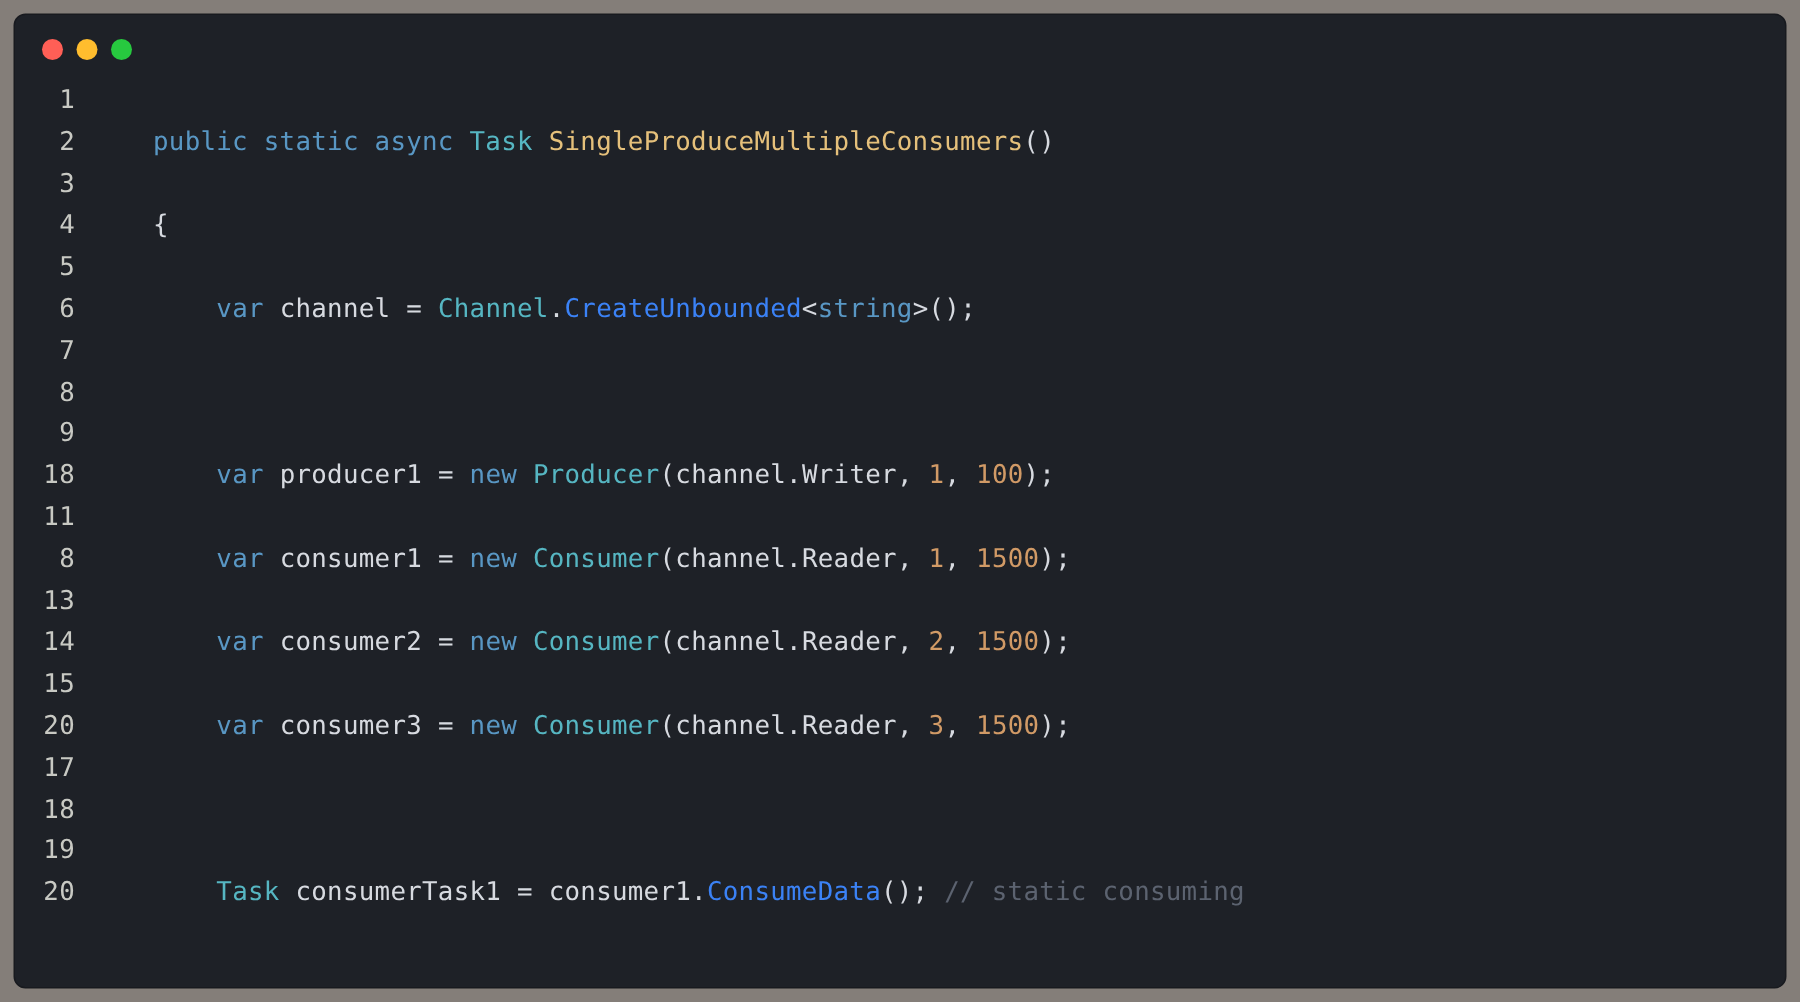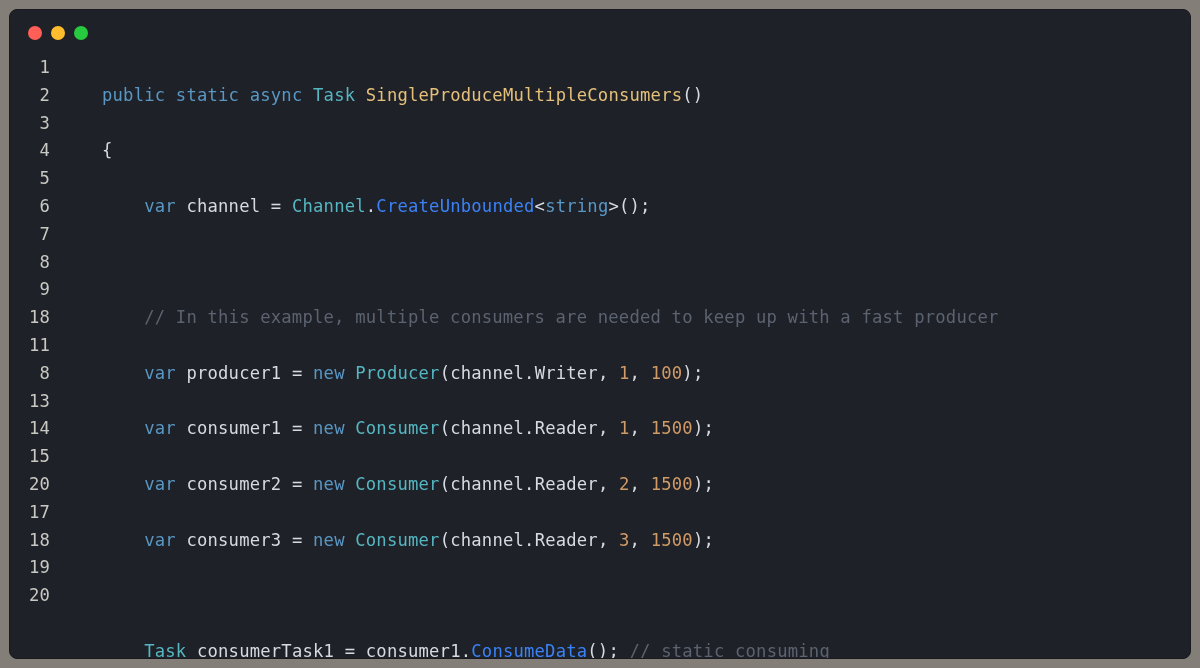--- a/index.html
+++ b/index.html
@@ -104,21 +104,20 @@
         <div>17</div>
         <div>18</div>
         <div>19</div>
         <div>20</div>
       </div>
     <div class="code">
 <div class="line"><span class="kw">public</span> <span class="kw">static</span> <span class="kw">async</span> <span class="cls">Task</span> <span class="method">SingleProduceMultipleConsumers</span><span class="punc">()</span></div>
 <div class="line"><span class="punc">{</span></div>
 <div class="line">    <span class="kw">var</span> <span class="ident">channel</span> <span class="op">=</span> <span class="cls">Channel</span><span class="punc">.</span><span class="methodcall">CreateUnbounded</span><span class="punc">&lt;</span><span class="kw">string</span><span class="punc">&gt;</span><span class="punc">();</span></div>
 <div class="line"></div>
-<div class="line">    <span class="comment">// In this example, multiple consumers are needed to keep up with a fast producer</span></div>
 <div class="line">    <span class="kw">var</span> <span class="ident">producer1</span> <span class="op">=</span> <span class="kw">new</span> <span class="cls">Producer</span><span class="punc">(</span><span class="ident">channel</span><span class="punc">.</span><span class="ident">Writer</span><span class="punc">, </span><span class="num">1</span><span class="punc">, </span><span class="num">100</span><span class="punc">);</span></div>
 <div class="line">    <span class="kw">var</span> <span class="ident">consumer1</span> <span class="op">=</span> <span class="kw">new</span> <span class="cls">Consumer</span><span class="punc">(</span><span class="ident">channel</span><span class="punc">.</span><span class="ident">Reader</span><span class="punc">, </span><span class="num">1</span><span class="punc">, </span><span class="num">1500</span><span class="punc">);</span></div>
 <div class="line">    <span class="kw">var</span> <span class="ident">consumer2</span> <span class="op">=</span> <span class="kw">new</span> <span class="cls">Consumer</span><span class="punc">(</span><span class="ident">channel</span><span class="punc">.</span><span class="ident">Reader</span><span class="punc">, </span><span class="num">2</span><span class="punc">, </span><span class="num">1500</span><span class="punc">);</span></div>
 <div class="line">    <span class="kw">var</span> <span class="ident">consumer3</span> <span class="op">=</span> <span class="kw">new</span> <span class="cls">Consumer</span><span class="punc">(</span><span class="ident">channel</span><span class="punc">.</span><span class="ident">Reader</span><span class="punc">, </span><span class="num">3</span><span class="punc">, </span><span class="num">1500</span><span class="punc">);</span></div>
 <div class="line"></div>
 <div class="line">    <span class="cls">Task</span> <span class="ident">consumerTask1</span> <span class="op">=</span> <span class="ident">consumer1</span><span class="punc">.</span><span class="methodcall">ConsumeData</span><span class="punc">();</span> <span class="comment">// static consuming</span></div>
 
 
 
 

